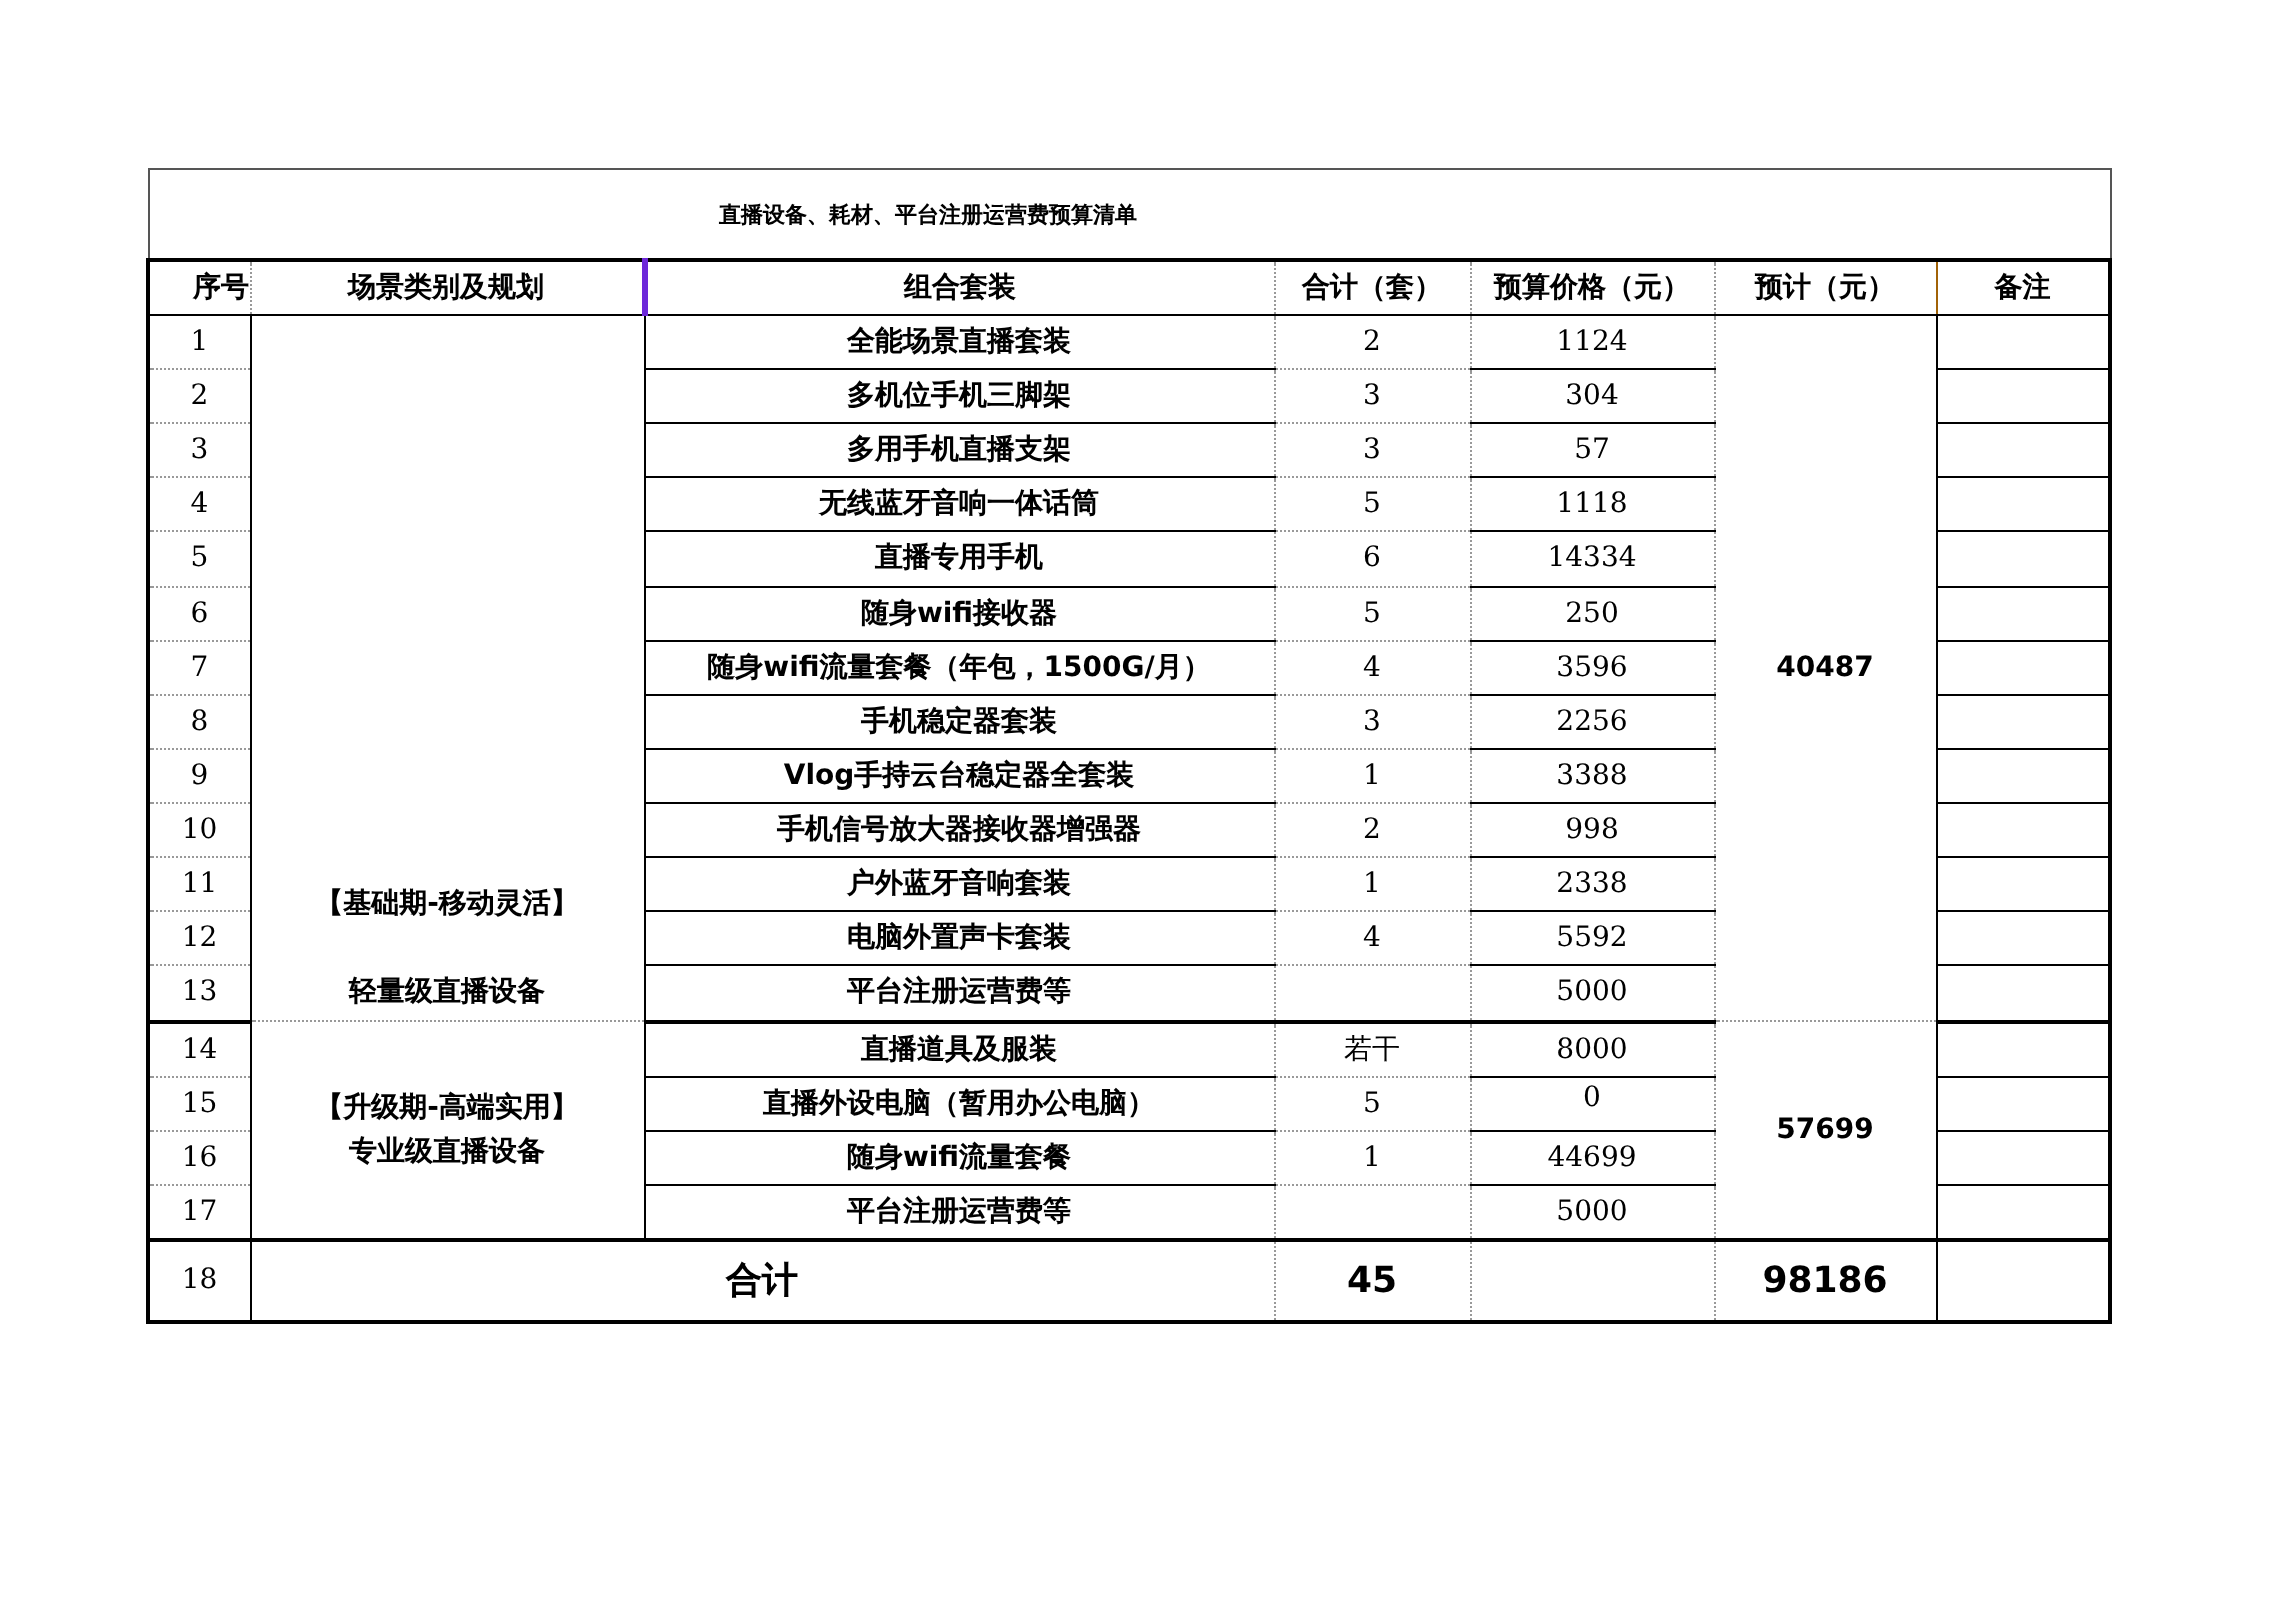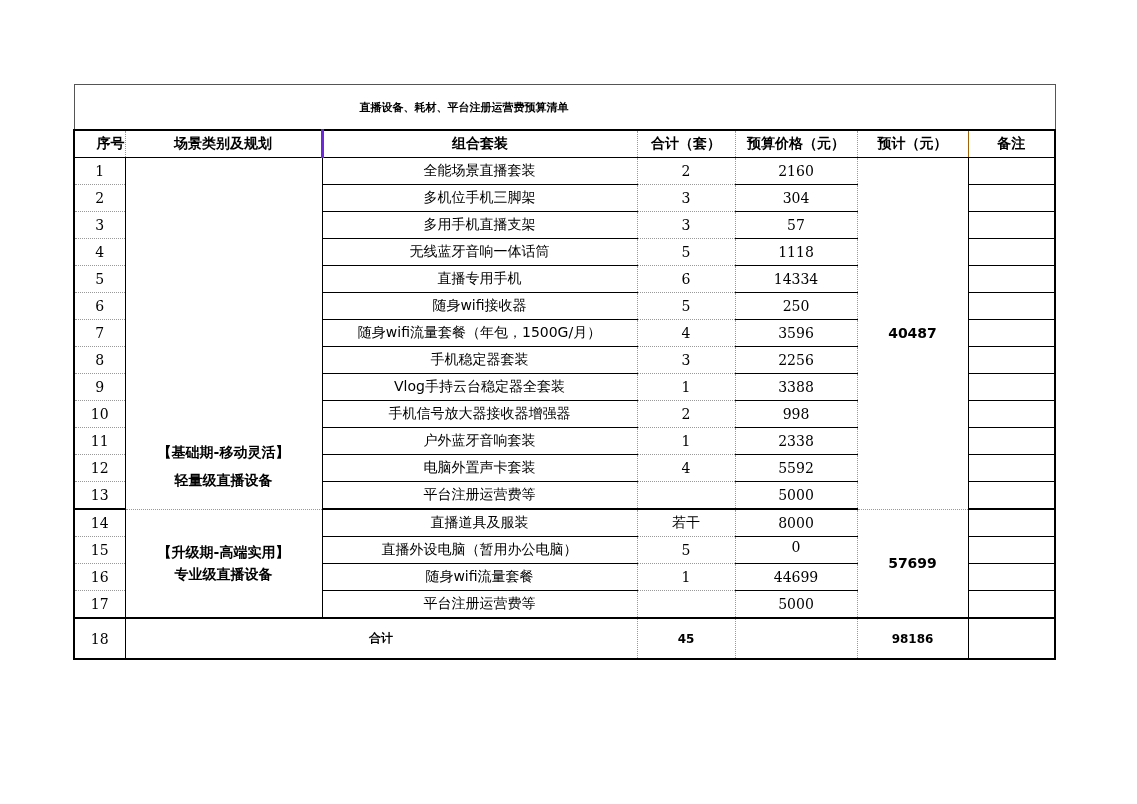--- a/index.html
+++ b/index.html
@@ -6,30 +6,30 @@
   body { width:1137px; height:804px; position:relative; font-family:"DejaVu Serif","Liberation Serif",serif; color:#000; }
   .sheet { position:absolute; left:73px; top:84px; width:981px; }
   table { border-collapse:collapse; width:981px; table-layout:fixed; }
   td, th { padding:0; text-align:center; vertical-align:middle; font-size:14px; overflow:hidden; white-space:nowrap; }
   .title-cell { height:44px; border-top:1px solid #555; border-left:1px solid #555; border-right:1px solid #555; border-bottom:2px solid #000; font-size:11px; font-weight:bold; font-family:"DejaVu Sans","Liberation Sans",sans-serif; text-align:left; padding-left:285px; }
   th { height:26px; font-weight:bold; font-family:"DejaVu Sans","Liberation Sans",sans-serif; font-size:14px; border:1px dotted #999; border-bottom:1px solid #000; }
   td { height:26px; border:1px dotted #999; }
   .bold { font-weight:bold; font-family:"DejaVu Sans","Liberation Sans",sans-serif; }
   .c-no { border-left:2px solid #000 !important; border-right:1px solid #000 !important; font-size:14px; }
   .c-scene { border-right:1px solid #000 !important; font-weight:bold; font-family:"DejaVu Sans","Liberation Sans",sans-serif; line-height:24px; white-space:normal; }
-  .c-item { font-weight:normal; font-family:"DejaVu Sans","Liberation Sans",sans-serif; border-bottom:1px solid #000 !important; }
+  .c-item { font-weight:bold; font-family:"DejaVu Sans","Liberation Sans",sans-serif; border-bottom:1px solid #000 !important; }
   .c-qty, .c-price { font-size:14px; }
   .c-price { border-bottom:1px solid #000 !important; }
   .c-sub { font-weight:bold; font-family:"DejaVu Sans","Liberation Sans",sans-serif; }
   .c-note { border-right:2px solid #000 !important; border-bottom:1px solid #000 !important; border-left:1px solid #000 !important; }
   th.first { border-left:2px solid #000;text-align:right; }
   th.last { border-right:2px solid #000; }
   tr.group-end td { border-bottom:2px solid #000 !important; }
   tr.total td { height:39px; border-bottom:2px solid #000 !important; }
-  tr.total td.bold { font-size:12px; }
+  tr.total td.bold { font-size:18px; }
 </style>
 </head>
 <body>
 
 <div class="sheet">
 <table>
   <colgroup>
     <col style="width:51px">
         <col style="width:197px">
         <col style="width:315px">
@@ -49,25 +49,25 @@
     <th>合计（套）</th>
     <th>预算价格（元）</th>
     <th>预计（元）</th>
     <th class="last" style="border-left:1px solid #a16207;">备注</th>
   </tr>
 
   <tr>
     <td class="c-no">1</td>
     <td class="c-scene" rowspan="13" style="padding-top:280px;padding-bottom:0;vertical-align:top;text-align:center;">
       <div style="line-height:28px;">【基础期-移动灵活】</div>
-      <div style="line-height:28px;">轻量级直播设备</div>
+      <div style="line-height:28px;margin-top:16px;">轻量级直播设备</div>
     </td>
     <td class="c-item">全能场景直播套装</td>
     <td class="c-qty">2</td>
-    <td class="c-price">2160</td>
+    <td class="c-price">1124</td>
     <td class="c-sub" rowspan="13">40487</td>
     <td class="c-note"></td>
   </tr>
   <tr>
     <td class="c-no">2</td>
     <td class="c-item">多机位手机三脚架</td>
     <td class="c-qty">3</td>
     <td class="c-price">304</td>
     <td class="c-note"></td>
   </tr>

